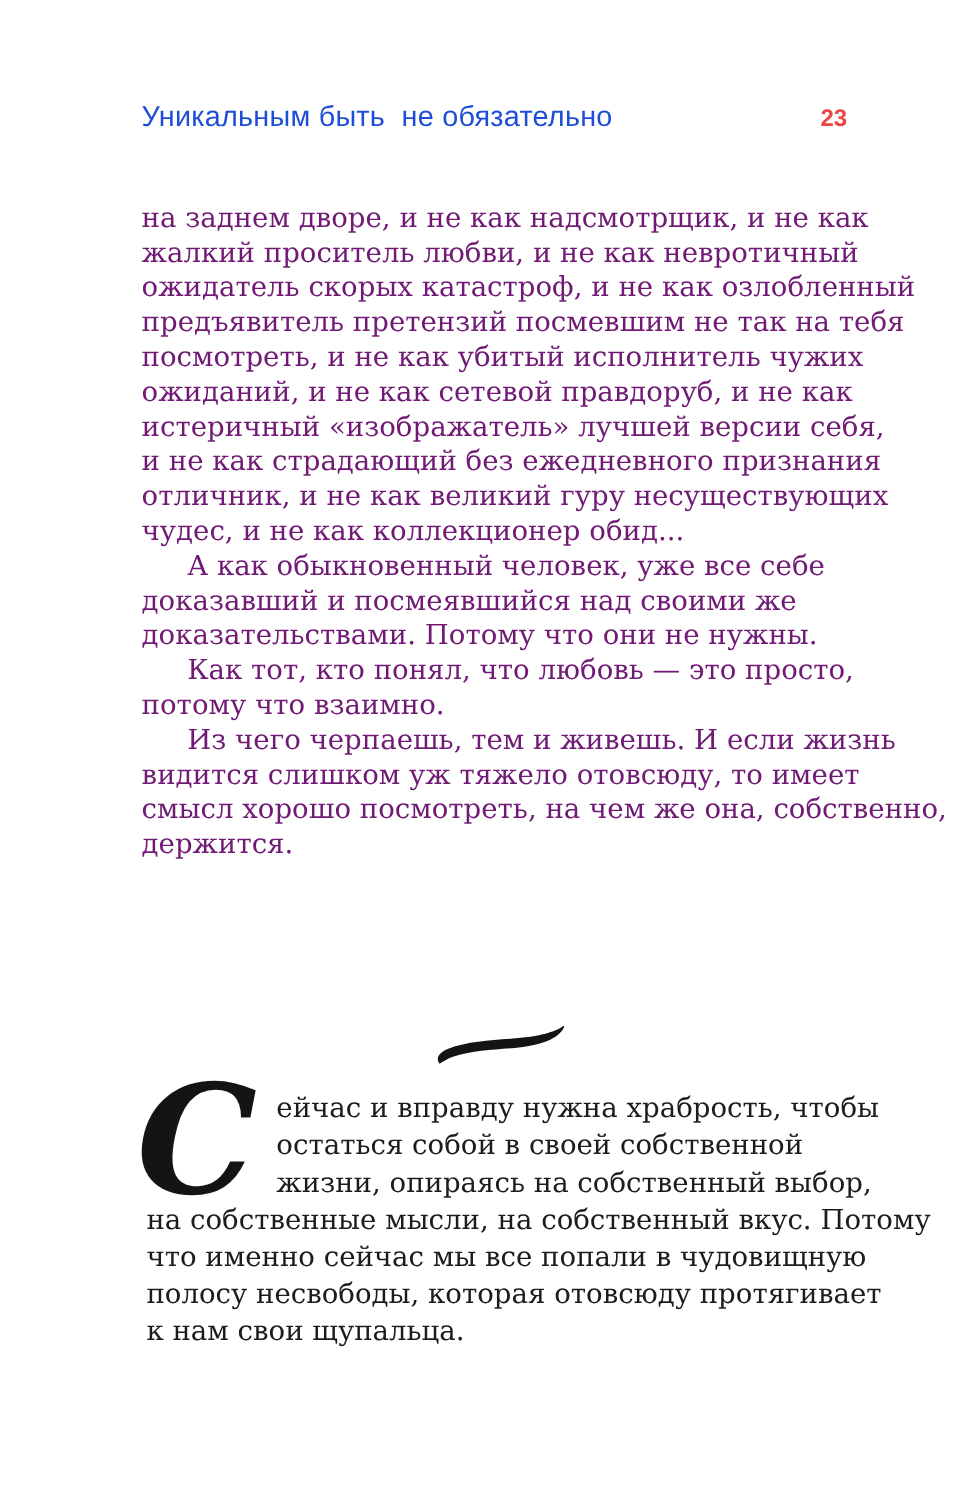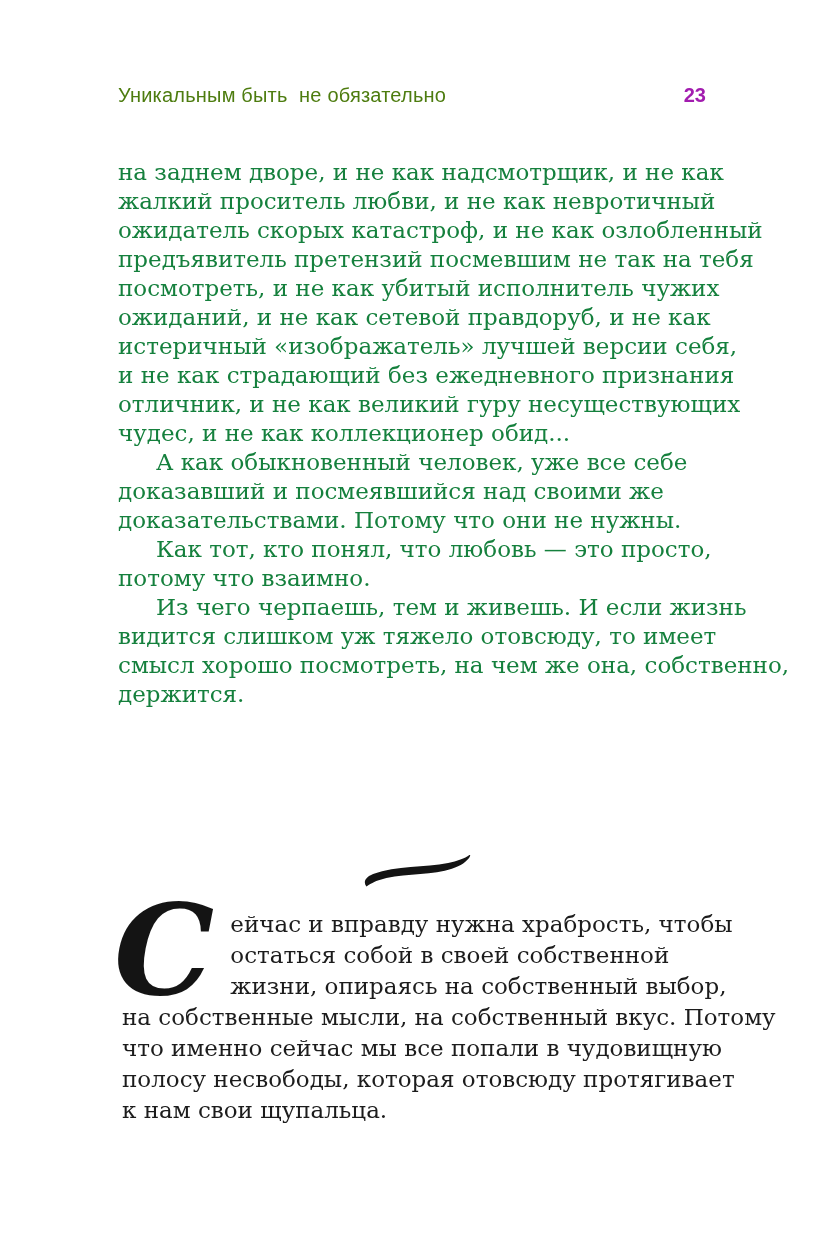--- a/index.html
+++ b/index.html
@@ -20,43 +20,43 @@
     position: absolute;
     left: 118px;
     top: 84px;
     width: 588px;
     display: flex;
     justify-content: space-between;
     align-items: baseline;
   }
   .running-title {
     font-family: "Liberation Sans", sans-serif;
-    font-size: 20px;
+    font-size: 24px;
     font-weight: 400;
     letter-spacing: 0.2px;
-    color: #4d7c0f;
+    color: #1d4ed8;
     white-space: pre-wrap;
   }
   .page-number {
     font-family: "Liberation Sans", sans-serif;
     font-size: 20px;
     font-weight: 700;
-    color: #a21caf;
+    color: #ef4444;
   }
 
   
   .body-text {
     position: absolute;
     left: 118px;
-    top: 158px;
+    top: 168px;
     width: 690px;
     font-family: "DejaVu Serif", "Liberation Serif", serif;
     font-size: 23px;
     line-height: 29px;
-    color: #15803d;
+    color: #701a75;
   }
   .body-text p {
     margin: 0;
     white-space: pre-line;
   }
   .body-text p.indent {
     text-indent: 38px;
   }
 
   

